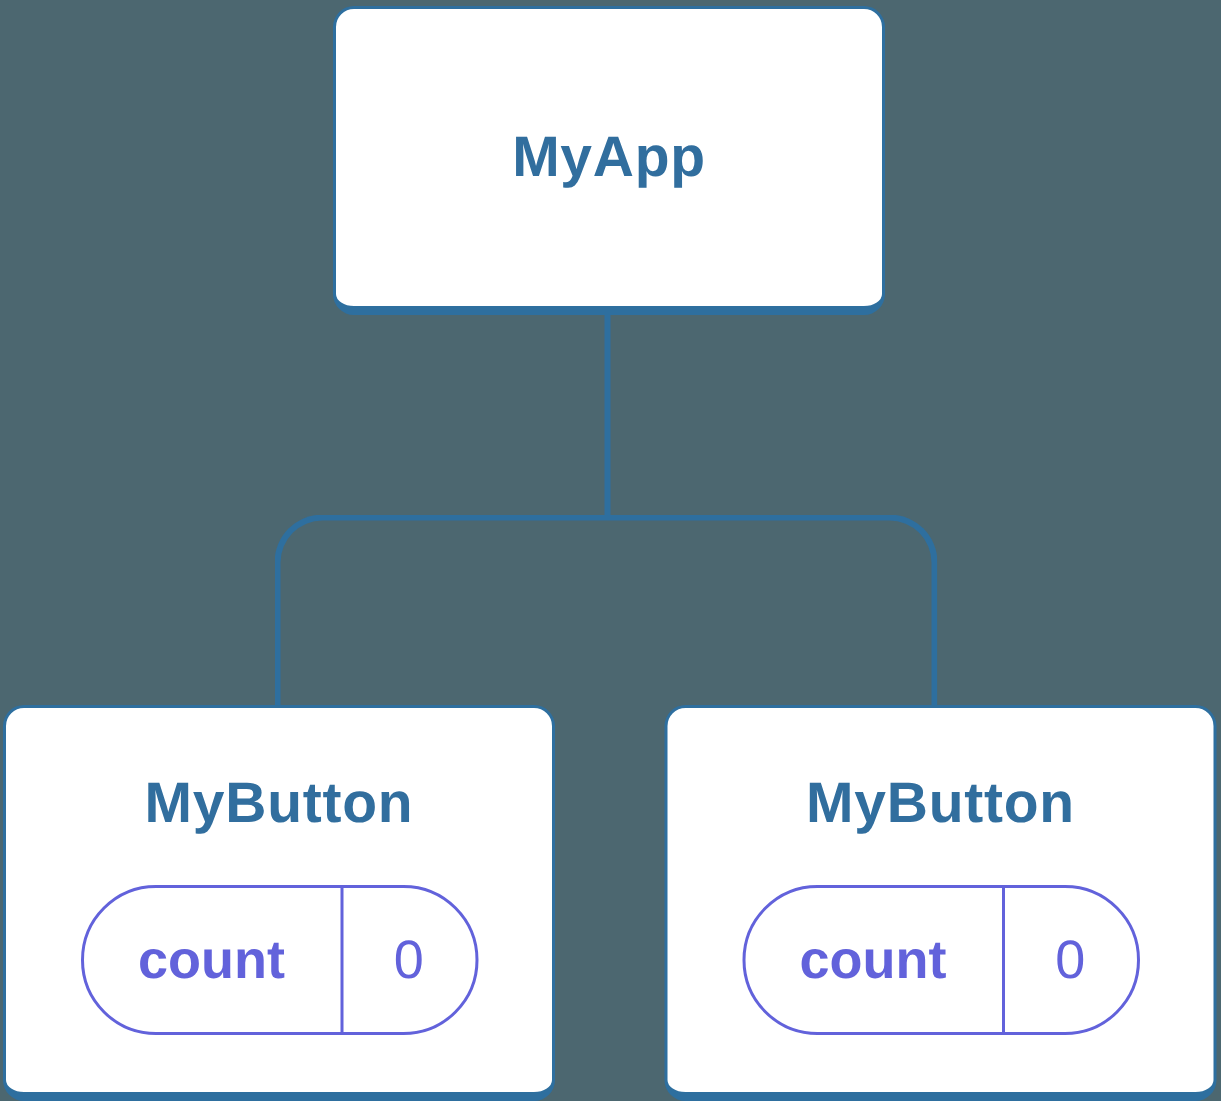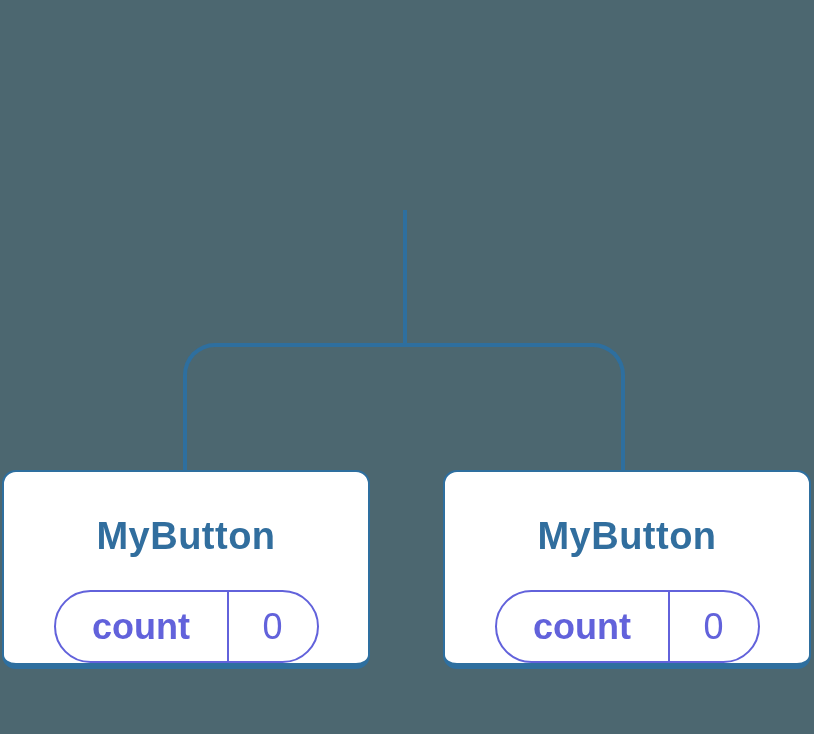--- a/index.html
+++ b/index.html
@@ -44,21 +44,21 @@
     position: absolute;
     box-sizing: border-box;
     left: 183px; top: 343px;
     width: 442px; height: 127px;
     border: 4px solid var(--line-blue, #2E6F9F);
     border-bottom: none;
     border-radius: 32px 32px 0 0;
   }
   .child-node {
     top: 470px;
-    width: 368px; height: 199px;
+    width: 368px; height: 264px;
     display: flex;
     flex-direction: column;
     align-items: center;
     padding-top: 40px;
   }
   .child-left  { left: 2px; }
   .child-right { left: 443px; }
   .state-pill {
     box-sizing: border-box;
     margin-top: 30px;
@@ -85,20 +85,23 @@
     align-items: center;
     justify-content: center;
     border-left: 2px solid var(--state-purple, #6262DB);
   }
 </style>
 </head>
 <body>
 
 <div class="canvas">
 
+  <div class="node root-node">
+    <span class="node-title">MyApp</span>
+  </div>
 
   <div class="connector-stem"></div>
   <div class="connector-bracket"></div>
 
   <div class="node child-node child-left">
     <span class="node-title">MyButton</span>
     <div class="state-pill">
       <span class="state-key">count</span>
       <span class="state-value">0</span>
     </div>

